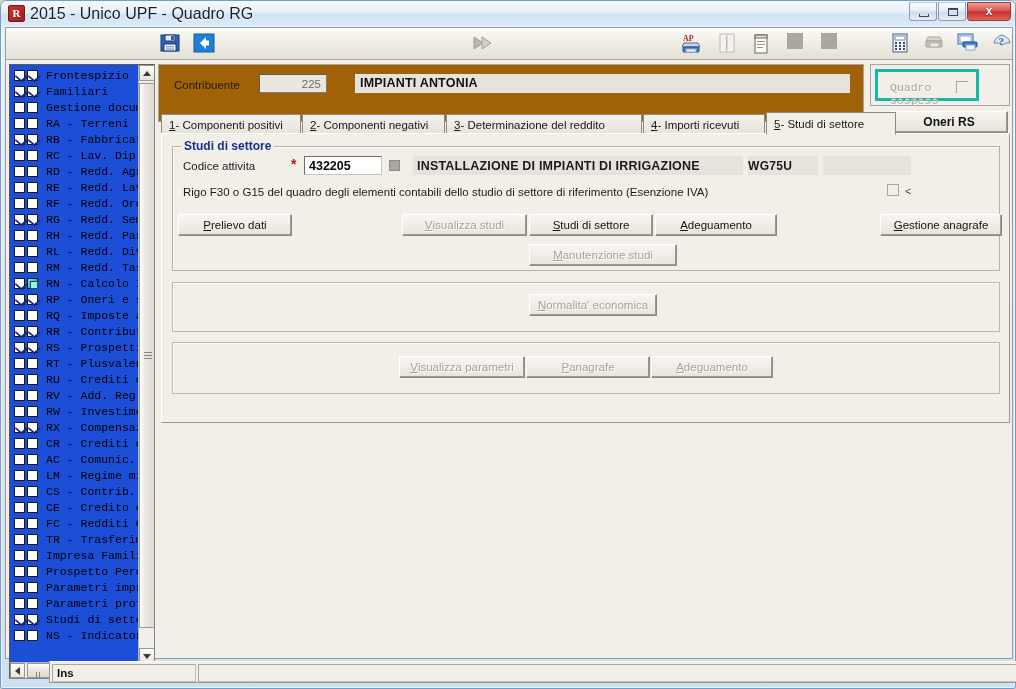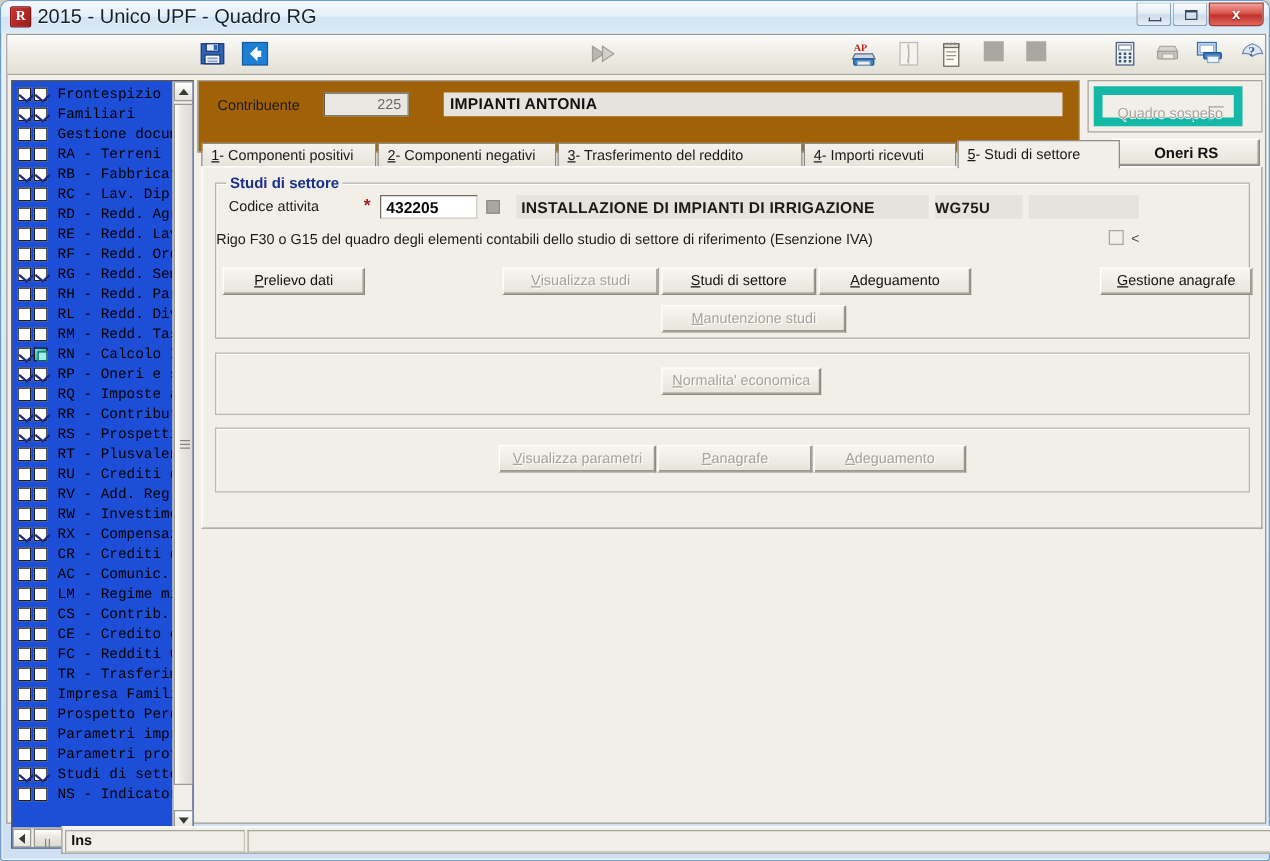--- a/index.html
+++ b/index.html
@@ -201,22 +201,23 @@
     background:#e5e3dc; border:none;
     font-size:12.5px; font-weight:bold; color:#121212;
     line-height:19px; padding-left:5px; letter-spacing:.2px;
   }
 
   .suspbox {
     position:absolute; left:712px; top:0; width:140px; height:42px;
     background:#f1efe8; border:1px solid #a6a49c;
   }
   .susp-inner {
-    position:absolute; left:4px; top:4px; width:119px; height:32px;
-    border:7px solid #14b8a6;
+    position:absolute; left:4px; top:4px; width:104px; height:32px;
+    border:3px solid #14b8a6;
+    font-family:Liberation Mono, monospace;
   }
   .susp-label {
     position:absolute; left:12px; top:9px; font-size:11.5px; color:#a5a39b;
     text-shadow:0 1px 0 #fff;
   }
   .susp-cb {
     position:absolute; right:8px; top:9px; width:12px; height:12px;
     border-top:1px solid #a5a39b; border-left:1px solid #a5a39b;
   }
   .qrs-btn {
@@ -694,21 +695,21 @@
           <div class="tab" style="left: 0px; width: 140px;">
             <u>1</u>
             <span> - Componenti positivi</span>
           </div>
           <div class="tab" style="left: 141px; width: 143px;">
             <u>2</u>
             <span> - Componenti negativi</span>
           </div>
           <div class="tab" style="left: 285px; width: 196px;">
             <u>3</u>
-            <span> - Trasferimento del reddito</span>
+            <span> - Determinazione del reddito</span>
           </div>
           <div class="tab" style="left: 482px; width: 122px;">
             <u>4</u>
             <span> - Importi ricevuti</span>
           </div>
           <div class="tab active" style="left: 605px; width: 130px;">
             <u>5</u>
             <span> - Studi di settore</span>
           </div>
         </div>
@@ -719,21 +720,21 @@
           <span class="gbox-title">Studi di settore</span>
 
           <span class="fld-label" style="left:10px; top:13px;">Codice attivita</span>
           <span class="star" style="left:118px; top:9px;">*</span>
           <div class="txtinput" style="left:131px; top:9px; width:78px; height:19px;">432205</div>
           <span class="swatch" style="left:216px; top:13px;"></span>
           <div class="desc-read" style="left:240px; top:9px; width:330px; height:19px;">INSTALLAZIONE DI IMPIANTI DI IRRIGAZIONE</div>
           <div class="code-read" style="left:575px; top:9px; width:70px; height:19px;">WG75U</div>
           <div class="blank-read" style="left:650px; top:9px; width:88px; height:19px;"></div>
 
-          <span class="note" style="left:0; top:39px;">Rigo F30 o G15 del quadro degli elementi contabili dello studio di  settore di riferimento (Esenzione IVA)</span>
+          <span class="note" style="left:10px; top:39px;">Rigo F30 o G15 del quadro degli elementi contabili dello studio di  settore di riferimento (Esenzione IVA)</span>
           <span class="cb-flat" style="left:714px; top:37px;"></span>
           <span class="lt-mark" style="left:732px; top:38px;">&lt;</span>
         </div>
 
         <div class="panel" style="left:10px; top:148px; width:828px; height:50px;"></div>
 
         <div class="panel" style="left:10px; top:208px; width:828px; height:52px;"></div>
 
         <div id="studi-buttons">
             <div class="btn" style="left: 16px; top: 80px; width: 114px;">

